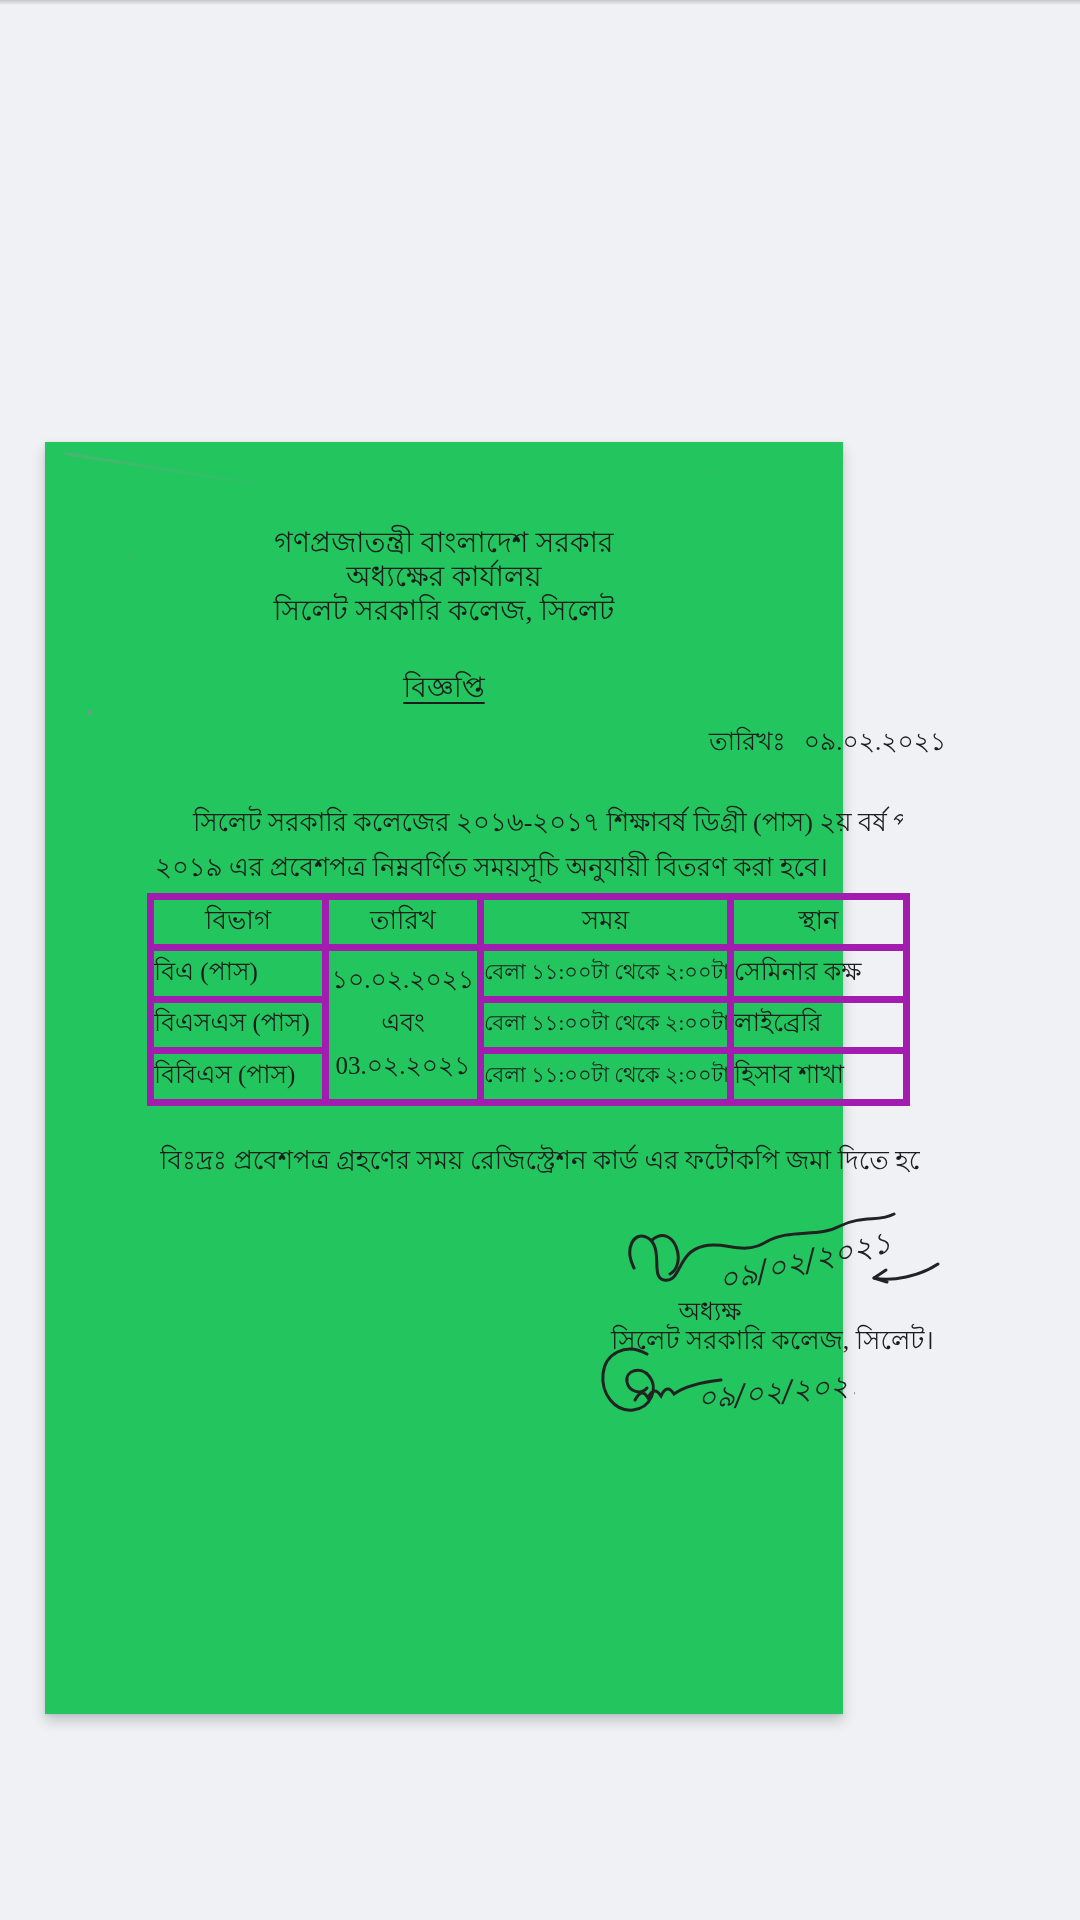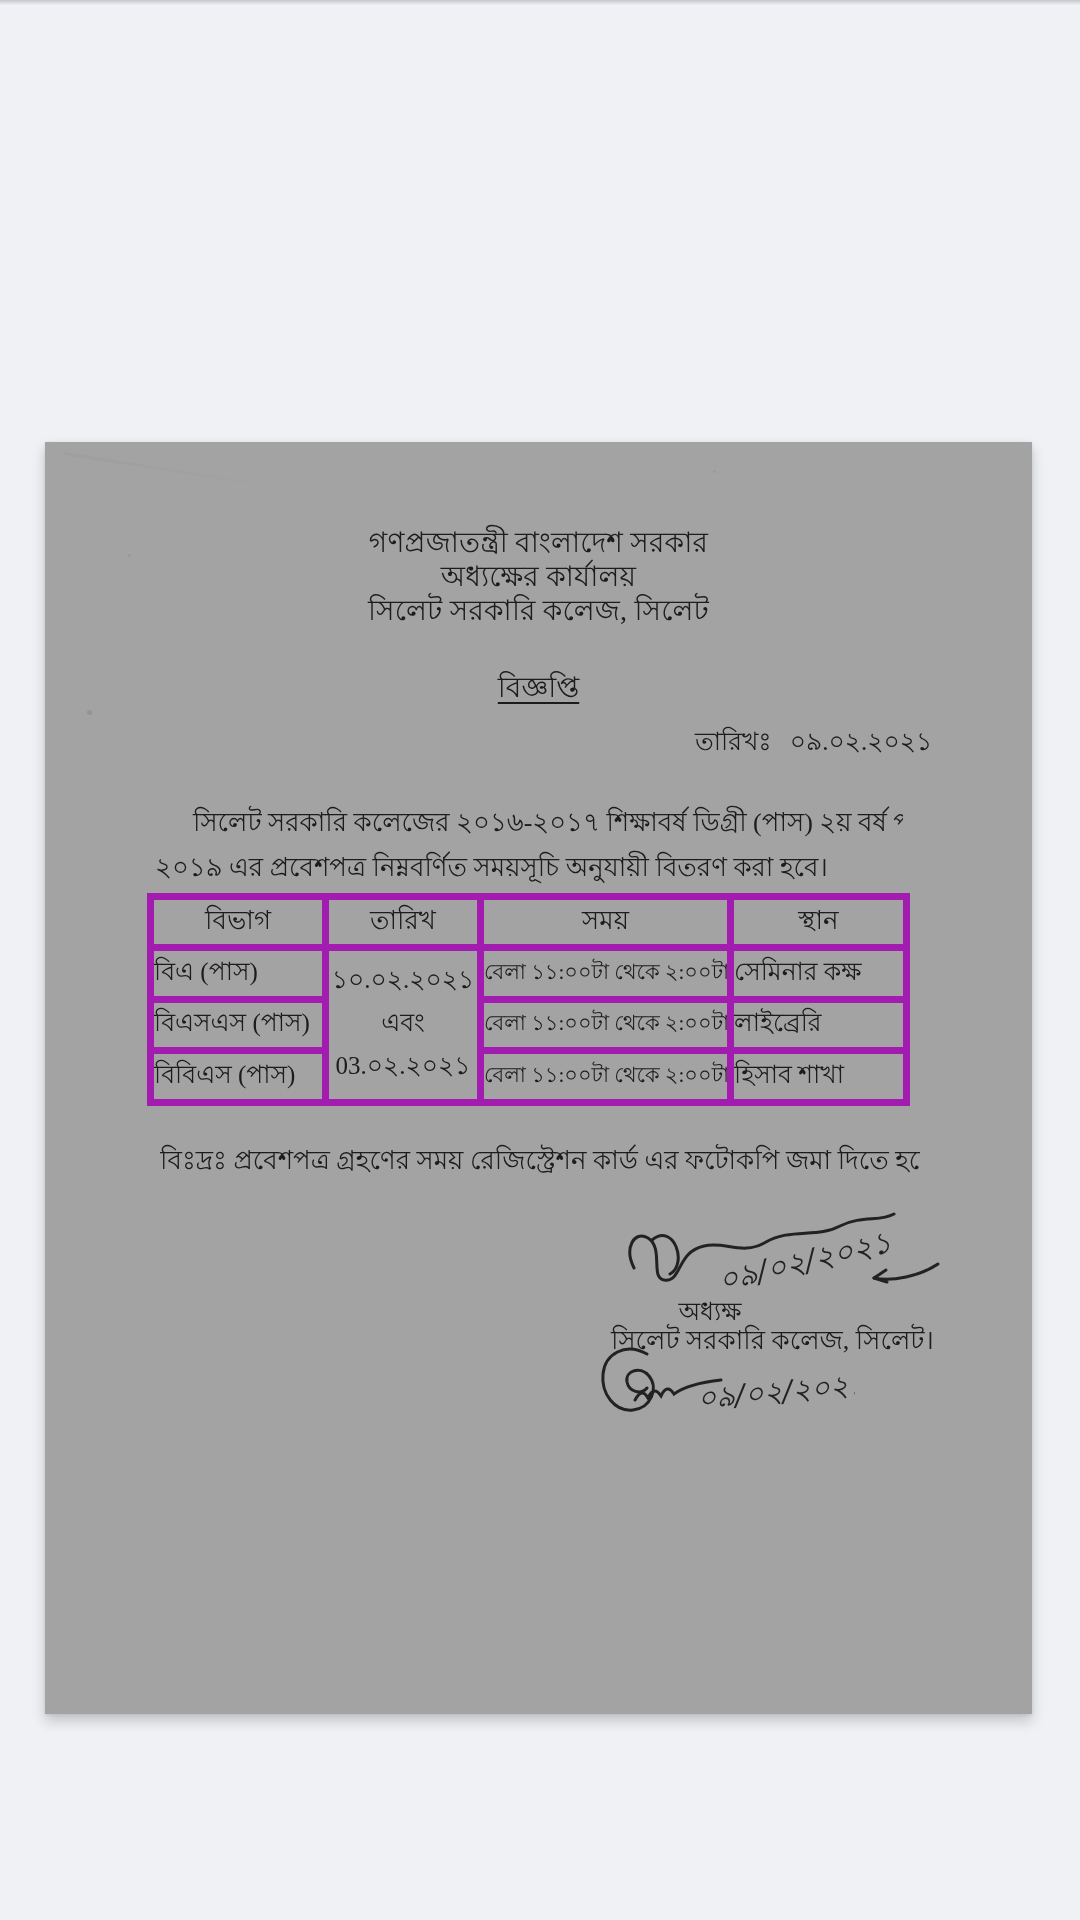--- a/index.html
+++ b/index.html
@@ -11,22 +11,22 @@
     color: #1c1c1c;
     overflow: hidden;
   }
   .screen-top-edge {
     position: absolute; top: 0; left: 0; width: 1080px; height: 5px;
     background: linear-gradient(#c3c6cc, rgba(195,198,204,0));
   }
   .page {
     position: absolute;
     left: 45px; top: 442px;
-    width: 987px; height: 1272px;
-    background: #a3a3a3;
+    width: 798px; height: 1272px;
+    background: #22c55e;
     box-shadow: 0 7px 12px rgba(40,44,52,.22), 0 1px 3px rgba(40,44,52,.10);
   }
   .crease {
     position: absolute; left: 18px; top: 28px; width: 230px; height: 3px;
     background: linear-gradient(90deg, rgba(150,150,155,.35), rgba(150,150,155,0));
     transform: rotate(9deg); border-radius: 2px;
   }
   .speck { position: absolute; background: #8a8d92; border-radius: 50%; opacity: .7; }
   .speck.s1 { left: 42px;  top: 268px; width: 5px; height: 5px; }
   .speck.s2 { left: 83px;  top: 112px; width: 3px; height: 3px; opacity: .4; }
@@ -36,21 +36,21 @@
     position: absolute; top: 84px; left: 0; width: 100%;
     text-align: center; font-size: 28px; line-height: 34px;
     letter-spacing: .2px; white-space: nowrap;
   }
   .notice-title {
     position: absolute; top: 224px; left: 0; width: 100%;
     text-align: center; font-size: 28px;
     text-decoration: underline; text-underline-offset: 5px;
   }
   .date-line {
-    position: absolute; top: 280px; left: 650px;
+    position: absolute; top: 280px; left: 664px;
     font-size: 25px; white-space: nowrap; text-align: right;
   }
   .date-line .gap { display: inline-block; width: 18px; }
   .intro {
     position: absolute; top: 358px; left: 110px; width: 748px;
     font-size: 26px; line-height: 45px;
   }
   .intro .line { white-space: nowrap; overflow: hidden; }
   .intro .line.first { text-indent: 38px; }
 

